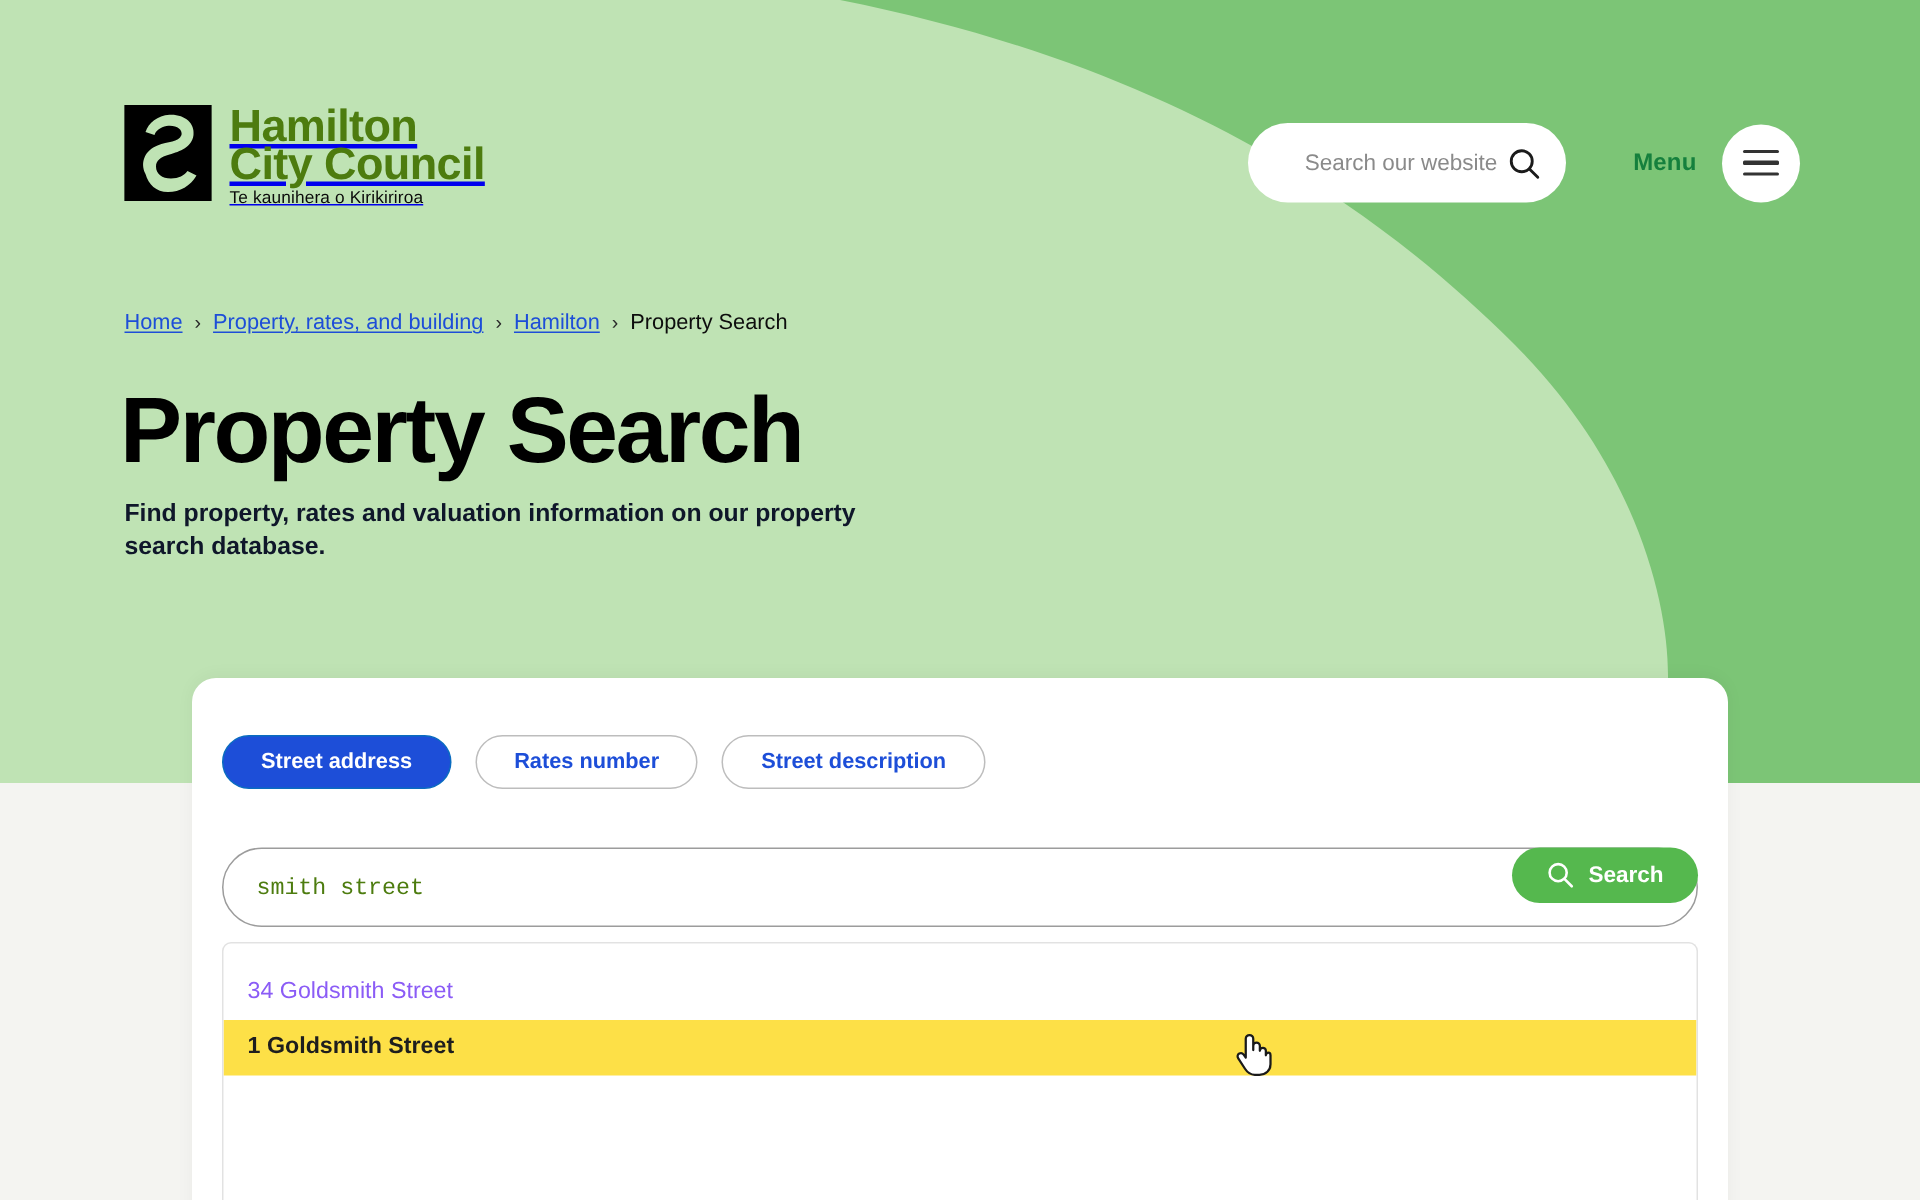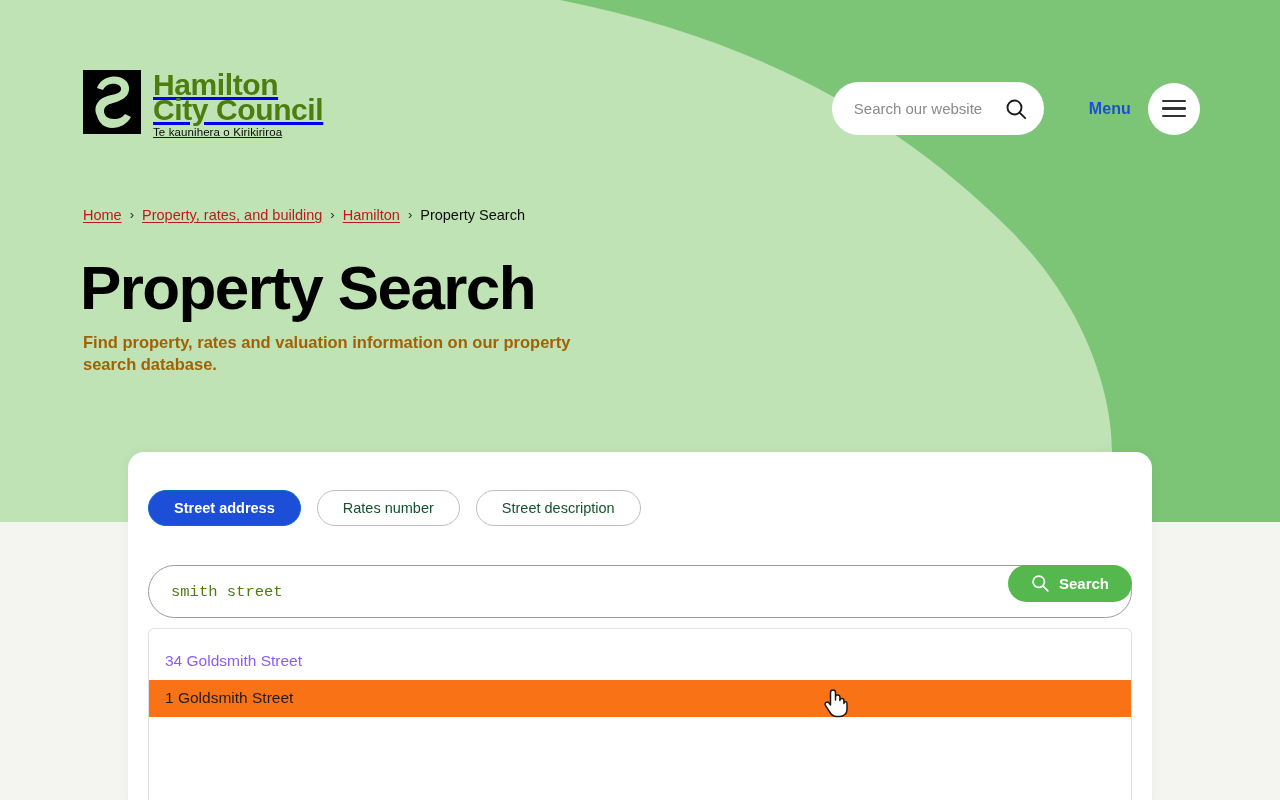--- a/index.html
+++ b/index.html
@@ -106,20 +106,21 @@
   }
 
   .site-search input {
     border: none;
     outline: none;
     background: transparent;
     font-family: "Liberation Sans", sans-serif;
     font-size: 15px;
     color: #3a3a3a;
     width: 140px;
+    margin-left: 16px;
   }
 
   .site-search input::placeholder { color: #8a8a8a; }
 
   .site-search-btn {
     position: absolute;
     right: 14px;
     top: 50%;
     transform: translateY(-50%);
     width: 28px; height: 28px;
@@ -128,21 +129,21 @@
     cursor: pointer;
     display: flex;
     align-items: center;
     justify-content: center;
   }
 
   .menu-label {
     font-family: "Liberation Sans", sans-serif;
     font-size: 16px;
     font-weight: bold;
-    color: #1d4ed8;
+    color: #15803d;
     margin-left: 45px;
     margin-right: 17px;
     letter-spacing: 0.1px;
   }
 
   .menu-btn {
     width: 52px; height: 52px;
     border-radius: 50%;
     background: #ffffff;
     border: none;
@@ -168,21 +169,21 @@
     top: 205px;
     z-index: 10;
     font-size: 14.5px;
     color: #0d0d0d;
     display: flex;
     align-items: center;
     gap: 0;
     line-height: 20px;
   }
   .breadcrumb a {
-    color: #b91c1c;
+    color: #1d4ed8;
     text-decoration: underline;
     text-underline-offset: 2px;
   }
   .breadcrumb .sep {
     margin: 0 8px;
     color: #2a2a2a;
     font-size: 13px;
   }
   .breadcrumb .current { color: #0d0d0d; }
 
@@ -200,21 +201,21 @@
   }
 
   .page-sub {
     position: absolute;
     left: 83px;
     top: 332px;
     z-index: 10;
     width: 545px;
     font-size: 16.5px;
     font-weight: bold;
-    color: #a16207;
+    color: #0f172a;
     line-height: 21.5px;
   }
 
   
   .card {
     position: absolute;
     left: 128px;
     top: 452px;
     width: 1024px;
     height: 360px;
@@ -245,23 +246,23 @@
     cursor: pointer;
     white-space: nowrap;
   }
   .tab.active {
     background: #1d4ed8;
     color: #ffffff;
     border: 1.5px solid #0a6cc0;
   }
   .tab.inactive {
     background: #ffffff;
-    color: #14532d;
+    color: #1d4ed8;
     border: 1.5px solid #bdbdbd;
-    font-weight: normal;
+    font-weight: bold;
   }
 
   
   .search-row {
     position: absolute;
     left: 20px;
     top: 113px;
     width: 984px;
     height: 53px;
   }
@@ -330,23 +331,23 @@
     display: flex;
     align-items: center;
     padding-left: 16px;
     font-family: "Liberation Sans", sans-serif;
     font-size: 15.5px;
     color: #8b5cf6;
     cursor: pointer;
   }
   .sugg-item:first-child { margin-top: 13px; }
   .sugg-item.highlighted {
-    background: #f97316;
+    background: #fde047;
     color: #1e1e1e;
-    font-weight: normal;
+    font-weight: bold;
     text-align: right;
   }
 
   
   .cursor {
     position: absolute;
     left: 822px;
     top: 688px;
     z-index: 80;
     pointer-events: none;

